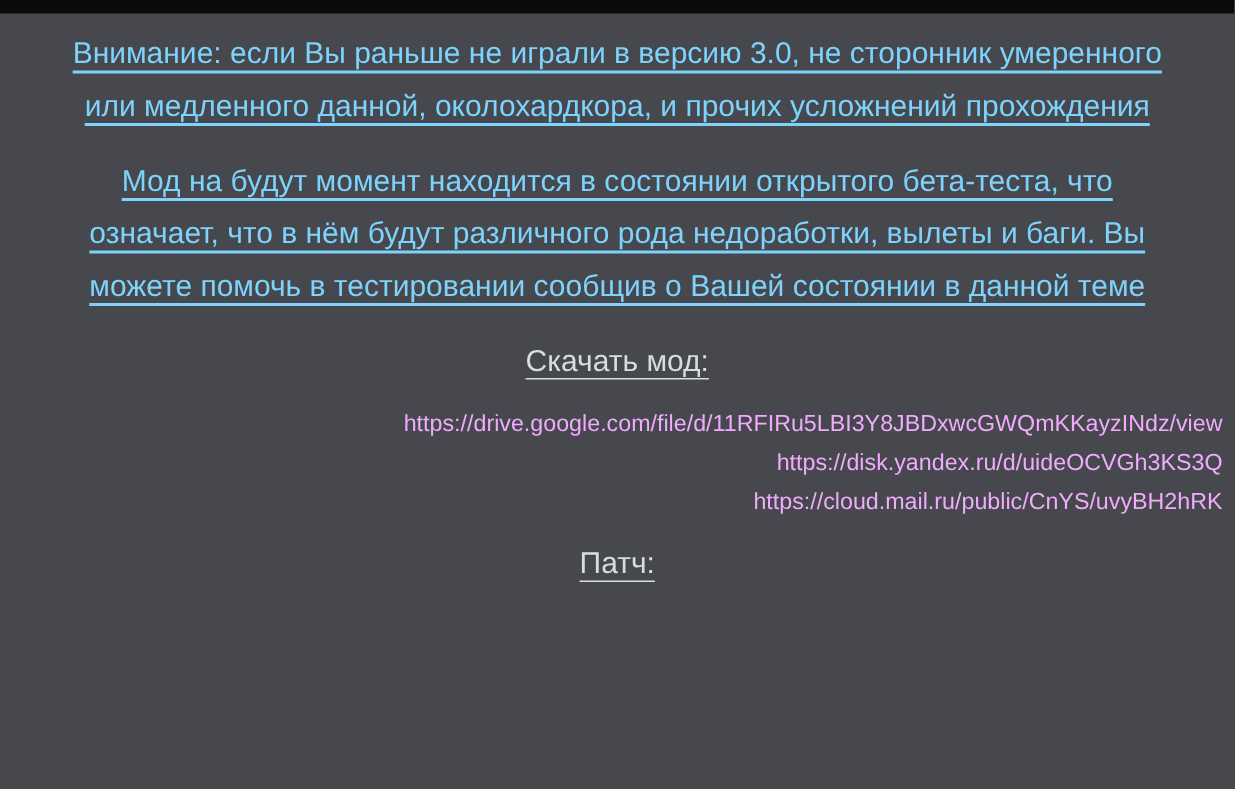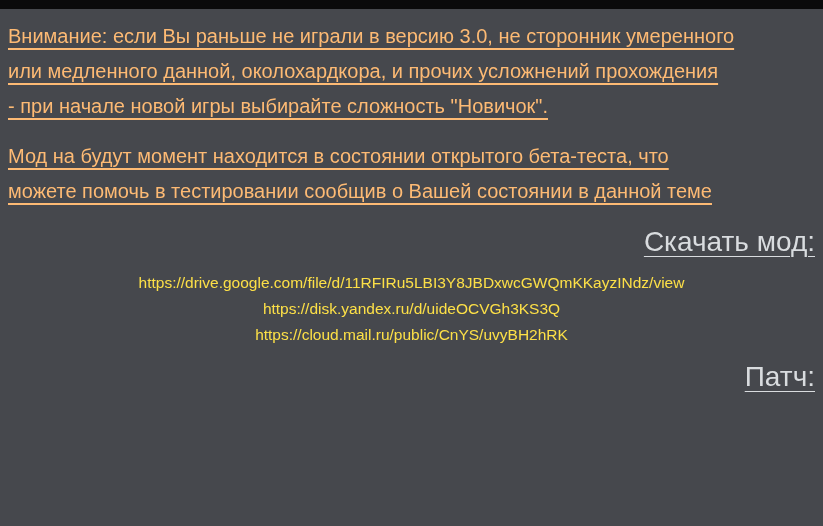--- a/index.html
+++ b/index.html
@@ -16,72 +16,73 @@
   .top-bar {
     width: 100%;
     height: 9px;
     background: #0a0a0b;
   }
   .content {
     padding: 0 8px;
   }
   .para {
     margin: 15px 0;
-    color: #fdba74;
+    text-align: center;
+    color: #7dd3fc;
     font-size: 20px;
     line-height: 35px;
   }
   .content > .para:first-child {
     margin-top: 10px;
   }
   .para .line {
     display: block;
     white-space: nowrap;
     text-decoration: underline;
     text-decoration-thickness: 2px;
     text-underline-offset: 5px;
   }
   .heading {
     margin: 15px 0;
-    text-align: right;
+    text-align: center;
     color: #d9dcdf;
-    font-size: 28px;
+    font-size: 20px;
     line-height: 35px;
     font-weight: normal;
   }
   .heading .heading-text {
     text-decoration: underline;
     text-decoration-thickness: 1px;
     text-underline-offset: 5px;
   }
   .link {
     margin: 8px 0;
-    text-align: center;
-    color: #fde047;
+    text-align: right;
+    color: #f0abfc;
     font-size: 15.5px;
     line-height: 18px;
     white-space: nowrap;
     cursor: pointer;
   }
 </style>
 </head>
 <body>
 
 <div class="top-bar"></div>
 
 <main class="content">
 
   <p class="para">
     <span class="line">Внимание: если Вы раньше не играли в версию 3.0, не сторонник умеренного</span>
     <span class="line">или медленного данной, околохардкора, и прочих усложнений прохождения</span>
-    <span class="line">- при начале новой игры выбирайте сложность "Новичок".</span>
   </p>
 
   <p class="para">
     <span class="line">Мод на будут момент находится в состоянии открытого бета-теста, что</span>
+    <span class="line">означает, что в нём будут различного рода недоработки, вылеты и баги. Вы</span>
     <span class="line">можете помочь в тестировании сообщив о Вашей состоянии в данной теме</span>
   </p>
 
   <h2 class="heading">
     <span class="heading-text">Скачать мод:</span>
   </h2>
 
   <div class="link">https://drive.google.com/file/d/11RFIRu5LBI3Y8JBDxwcGWQmKKayzINdz/view</div>
   <div class="link">https://disk.yandex.ru/d/uideOCVGh3KS3Q</div>
   <div class="link">https://cloud.mail.ru/public/CnYS/uvyBH2hRK</div>

